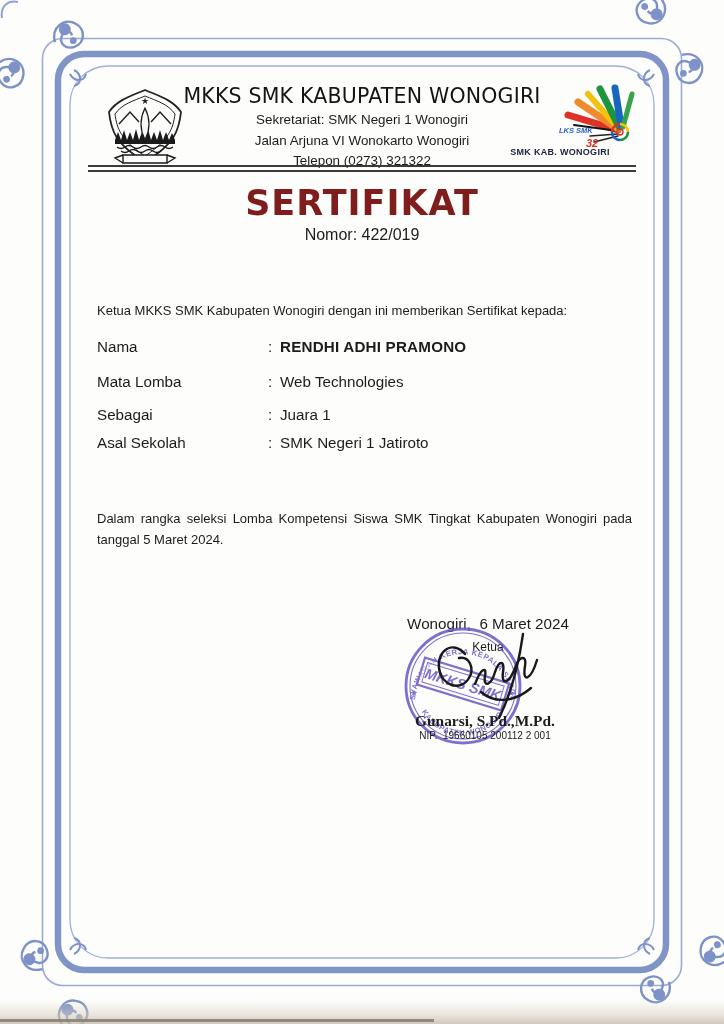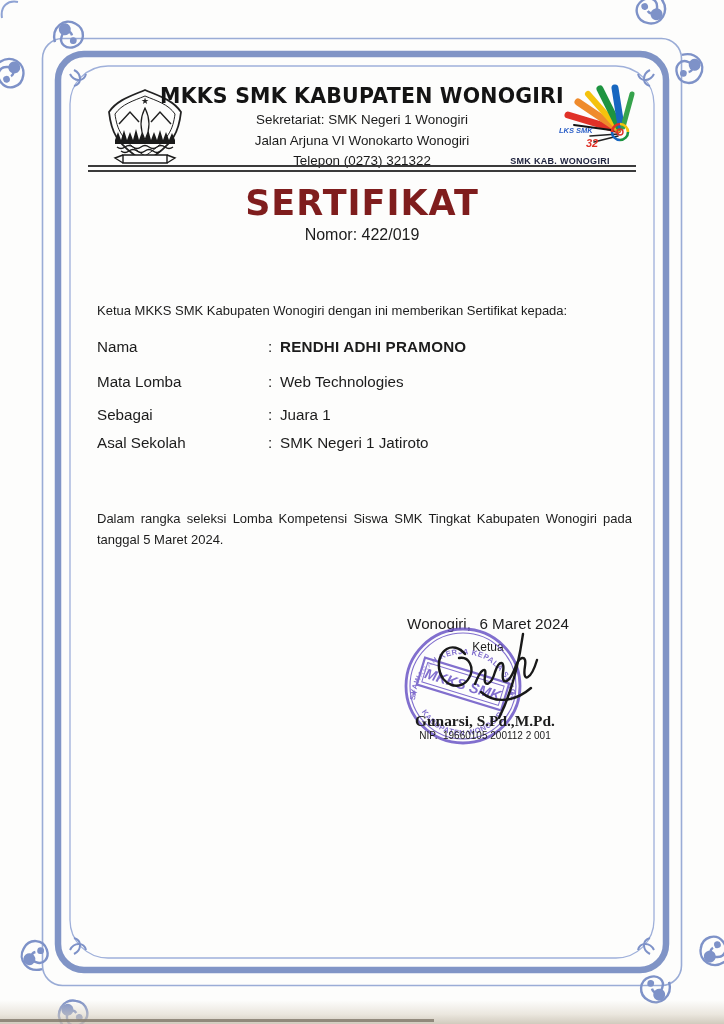--- a/index.html
+++ b/index.html
@@ -7,29 +7,29 @@
     position:relative; width:724px; height:1024px; margin:0 auto;
     background:#fdfdfc; overflow:hidden;
     font-family:"Liberation Sans", sans-serif; color:#1c1c1c;
   }
   .abs { position:absolute; }
 
   
   .hdr-text { left:150px; top:84px; width:424px; text-align:center; }
   .hdr-org {
     font-family:"DejaVu Sans", sans-serif;
-    font-weight:bold; font-size:20.5px; letter-spacing:.2px; color:#141414;
+    font-weight:normal; font-size:20.5px; letter-spacing:.2px; color:#141414;
     white-space:nowrap;
   }
   .hdr-sub { font-size:13.4px; line-height:16.5px; color:#1b1b1b; margin-top:4px; }
 
   .emblem { left:99px; top:86px; width:92px; height:80px; }
   .lks { left:548px; top:84px; width:95px; height:66px; }
   .lks-caption {
-    left:508px; top:156px; width:104px; text-align:center;
+    left:508px; top:147px; width:104px; text-align:center;
     font-size:9px; font-weight:bold; letter-spacing:.3px; color:#20243f;
     white-space:nowrap;
   }
 
   .divider {
     left:88px; top:165px; width:548px; height:3px;
     border-top:2px solid #3b3b3b; border-bottom:2px solid #3b3b3b;
   }
 
   

